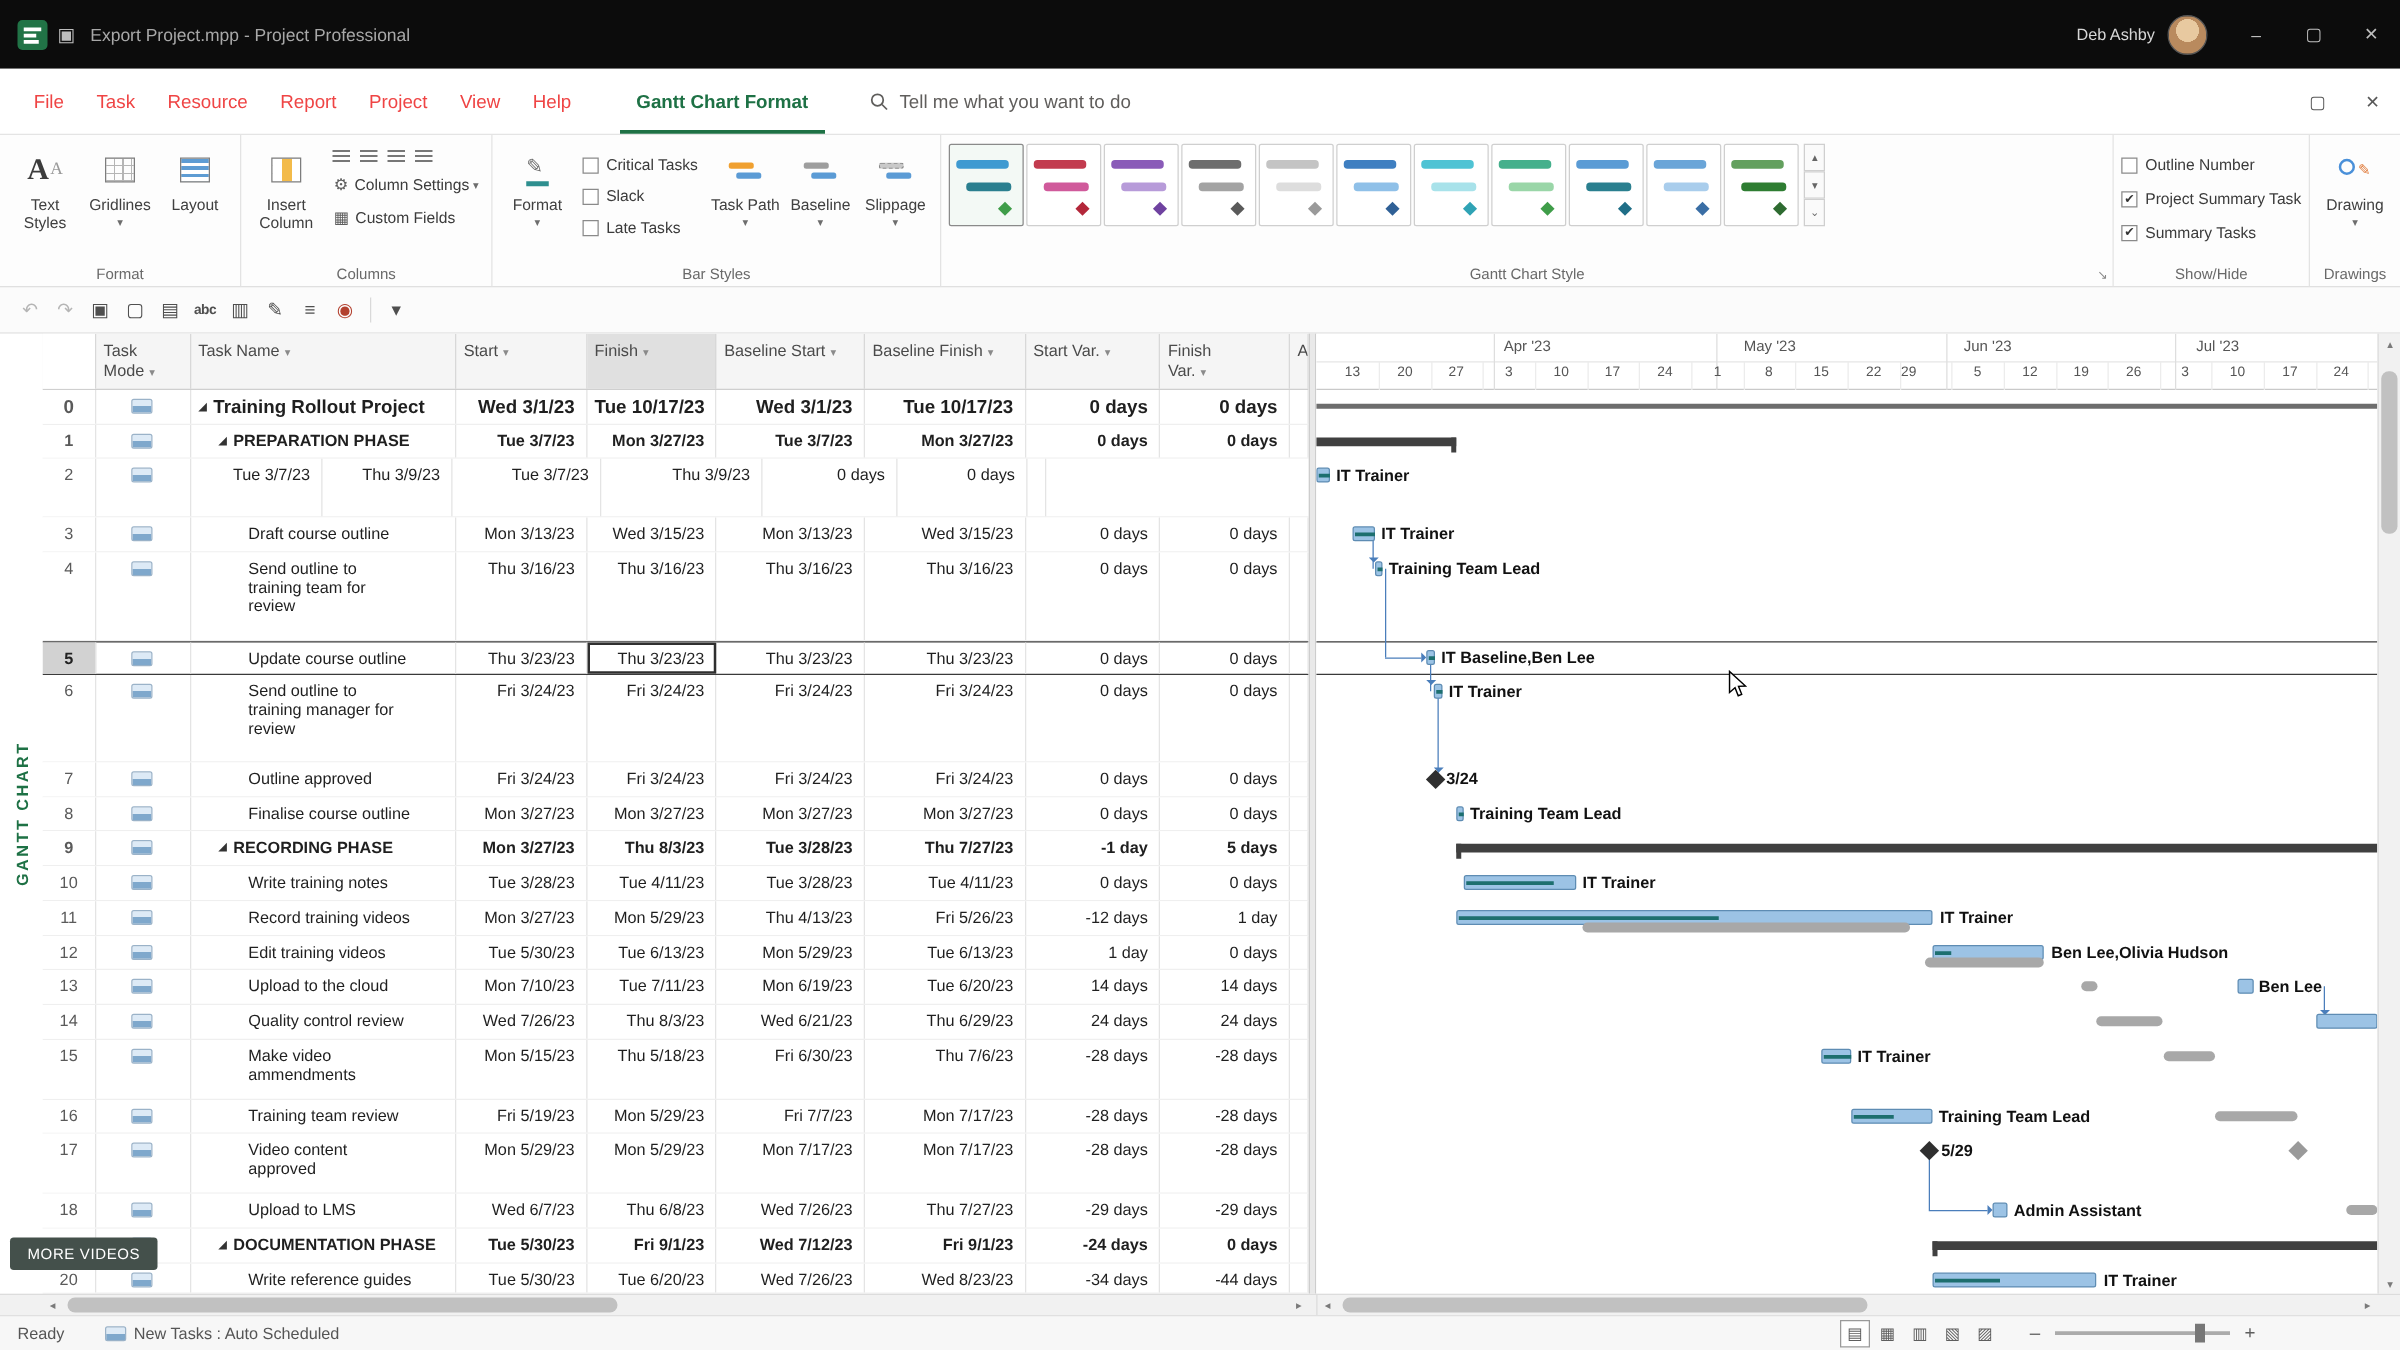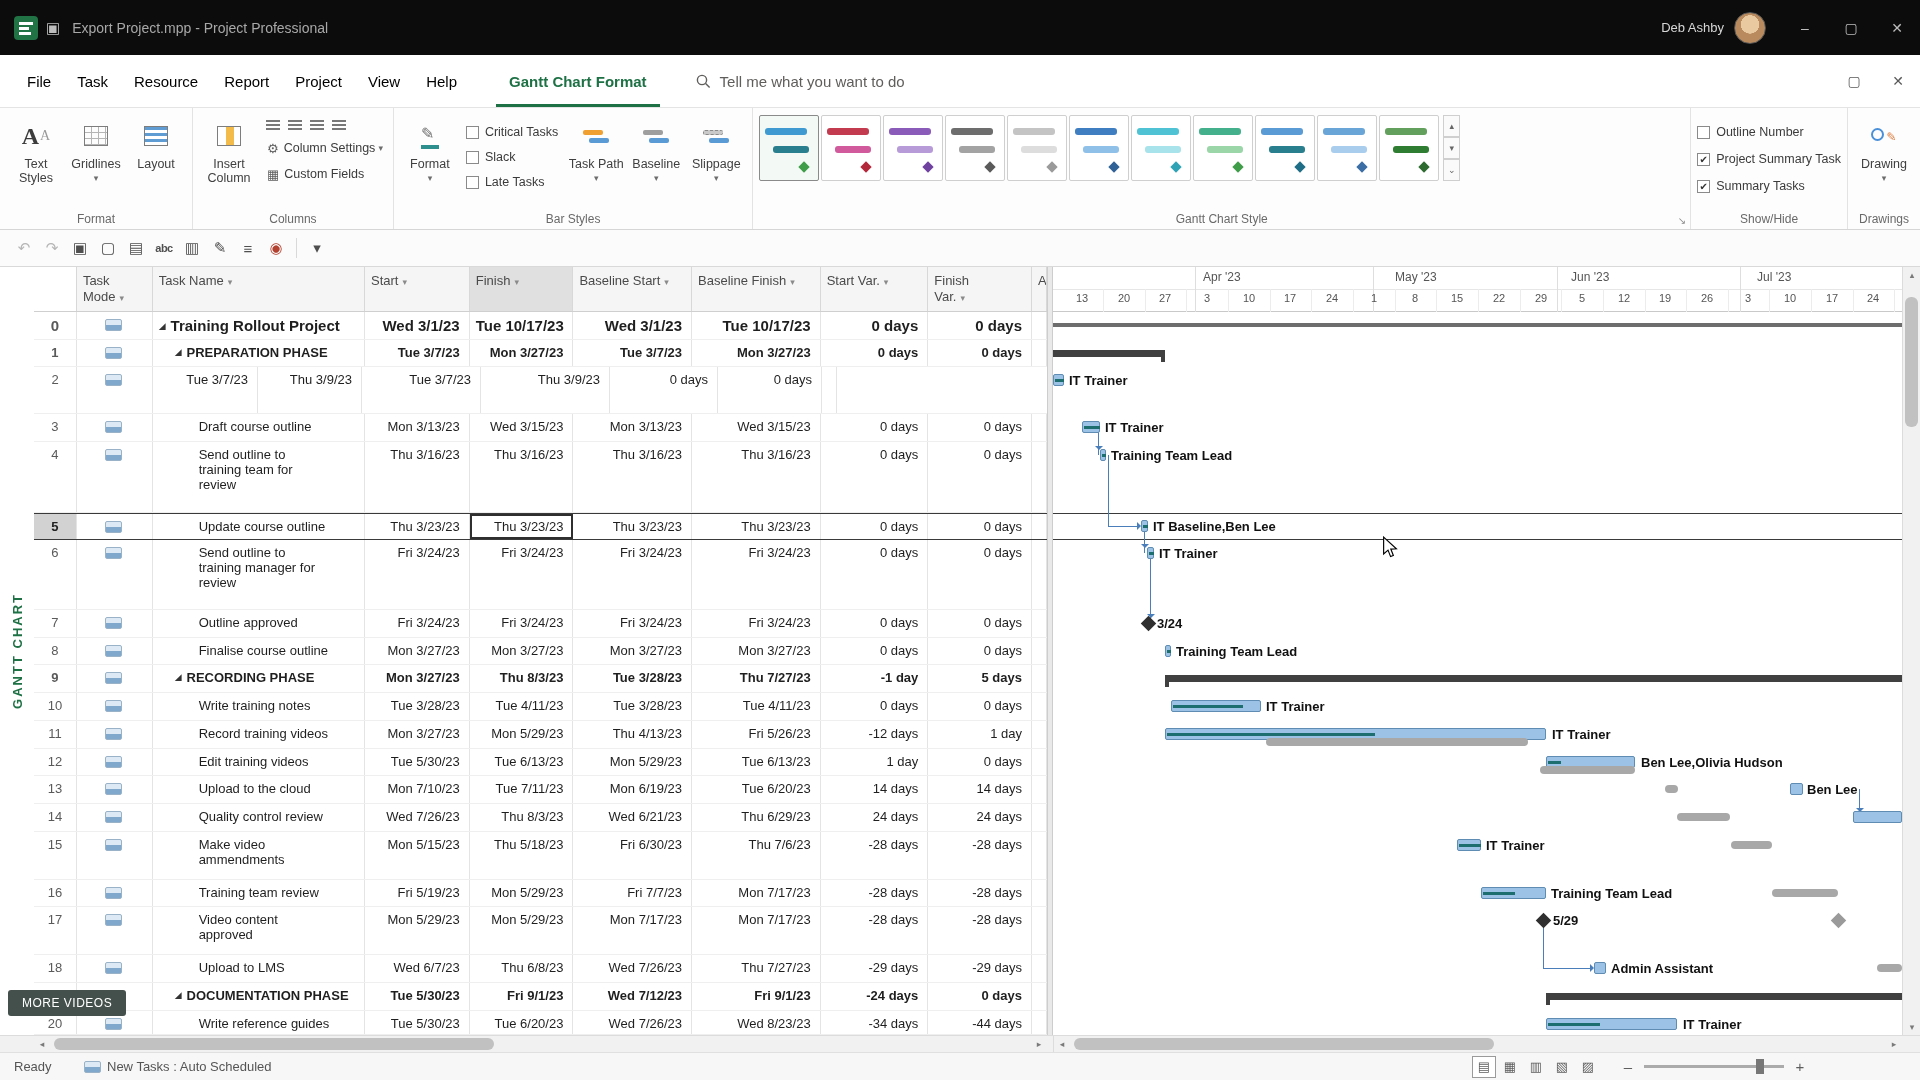--- a/index.html
+++ b/index.html
@@ -15,21 +15,21 @@
 .saveico{color:#bdbdbd;font-size:15px;margin-right:12px}
 .tbtitle{font-size:14px;color:#a8a8a8;flex:0 1 auto}
 .tbspacer{flex:1}
 .tbuser{font-size:13px;color:#d6d6d6;margin-right:10px}
 .avatar{width:32px;height:32px;border-radius:50%;background:radial-gradient(circle at 50% 38%,#e8c9a0 0 38%,#b98a5e 39% 100%);border:1px solid #555;margin-right:16px}
 .winbtn{width:46px;height:55px;display:flex;align-items:center;justify-content:center;font-size:14px;color:#bdbdbd}
 
 
 .menubar{position:absolute;left:0;top:55px;right:0;height:53px;background:#fff;border-bottom:1px solid #e4e4e4;display:flex;align-items:stretch}
 .mtabs{display:flex;align-items:stretch;margin-left:14px}
-.mtab{padding:0 13px;display:flex;align-items:center;font-size:15px;color:#000000}
+.mtab{padding:0 13px;display:flex;align-items:center;font-size:15px;color:#ef4444}
 .mtab.active{color:#1e7145;font-weight:bold;border-bottom:3px solid #1e7145;padding-top:3px;margin-left:26px}
 .msearch{display:flex;align-items:center;margin-left:36px;color:#605e5c;font-size:15px}
 .msearch svg{margin-right:9px}
 .menuright{margin-left:auto;display:flex;align-items:center}
 .mricon{width:44px;text-align:center;font-size:14px;color:#585858}
 
 
 .ribbon{position:absolute;left:0;top:108px;right:0;height:122px;background:#fdfdfd;border-bottom:1px solid #d6d6d6;display:flex}
 .rgroup{position:relative;height:100%;border-right:1px solid #e3e3e3;padding:5px 6px 20px 6px;display:flex;align-items:flex-start}
 .rglabel{position:absolute;left:0;right:0;bottom:3px;text-align:center;font-size:12px;color:#696969;white-space:nowrap}
@@ -800,21 +800,21 @@
           <div class="gtick" style="left: 279px;">24</div>
           <div class="gwsep" style="left: 300px;"></div>
           <div class="gtick" style="left: 321px;">1</div>
           <div class="gwsep" style="left: 342px;"></div>
           <div class="gtick" style="left: 362px;">8</div>
           <div class="gwsep" style="left: 383px;"></div>
           <div class="gtick" style="left: 404px;">15</div>
           <div class="gwsep" style="left: 425px;"></div>
           <div class="gtick" style="left: 446px;">22</div>
           <div class="gwsep" style="left: 467px;"></div>
-          <div class="gtick" style="left: 488px;">29</div>
+          <div class="gtick" style="left: 474px;">29</div>
           <div class="gwsep" style="left: 508px;"></div>
           <div class="gtick" style="left: 529px;">5</div>
           <div class="gwsep" style="left: 550px;"></div>
           <div class="gtick" style="left: 571px;">12</div>
           <div class="gwsep" style="left: 592px;"></div>
           <div class="gtick" style="left: 612px;">19</div>
           <div class="gwsep" style="left: 633px;"></div>
           <div class="gtick" style="left: 654px;">26</div>
           <div class="gwsep" style="left: 675px;"></div>
           <div class="gtick" style="left: 695px;">3</div>

